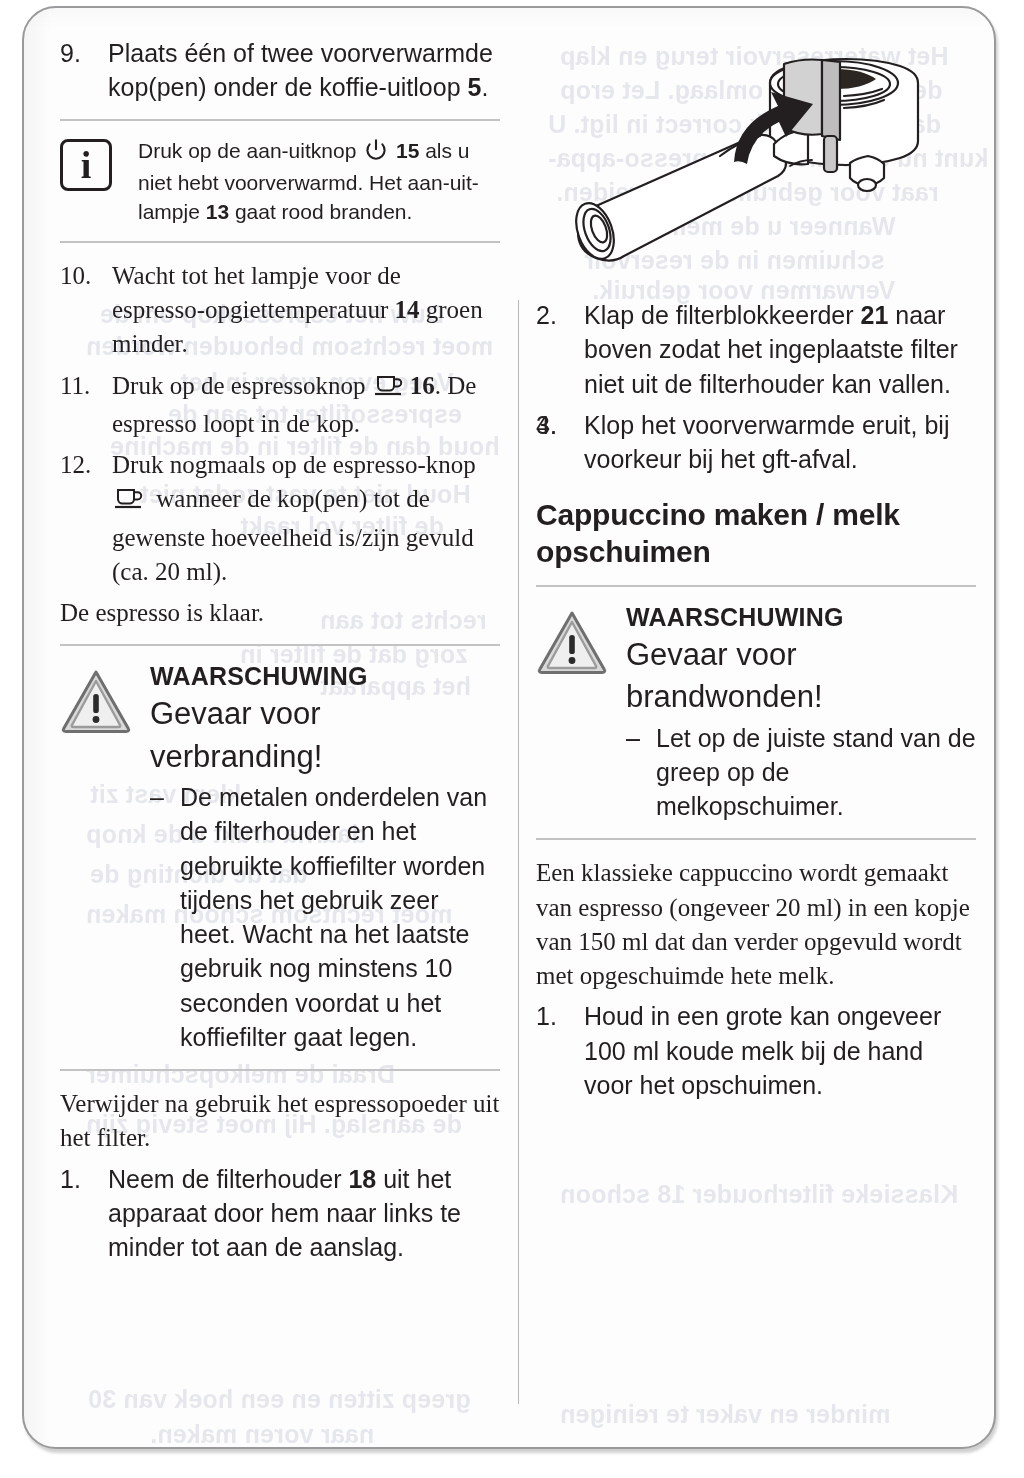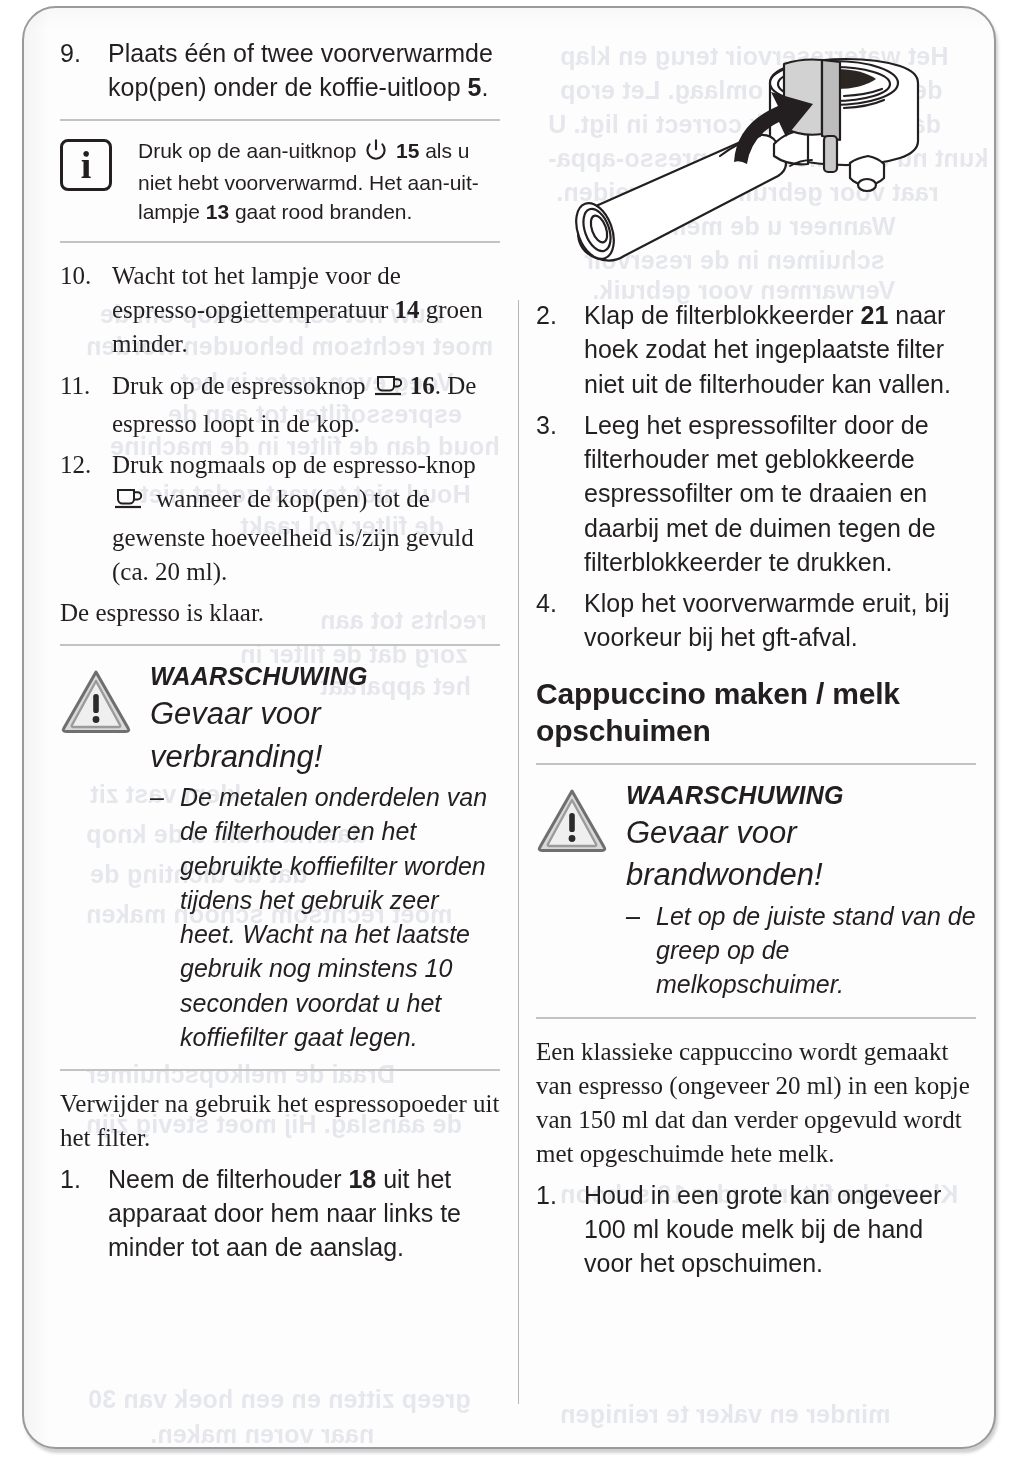--- a/index.html
+++ b/index.html
@@ -161,21 +161,21 @@
 
   
   .warnbox { display: flex; align-items: flex-start; }
   .warn-icon {
     flex: 0 0 auto;
     width: 72px;
     height: 66px;
     margin-right: 18px;
     margin-top: 6px;
   }
-  .warn-body { flex: 1 1 auto; font-style: italic; }
+  .warn-body { flex: 1 1 auto; }
   .warn-title {
     font-size: 25px;
     font-weight: 700;
     margin: 0 0 2px 0;
     letter-spacing: 0.2px;
   }
   .warn-lead { font-size: 31px; line-height: 1.37; margin: 0 0 2px 0; }
 
   
   .icon-inline {
@@ -365,26 +365,25 @@
           </g>
 
           <g fill="#231f20">
             <path d="M196 124 q2 -38 44 -56 l-7 -14 l42 12 l-27 33 l-7 -15 q-28 14 -32 42 q-7 -4 -13 -2 z"></path>
           </g>
         </svg>
       </div>
 
       <div class="nitem">
         <span class="num">2.</span>
-        <span><span>Klap de filterblokkeerder </span><b>21</b><span> naar hoek zodat het ingeplaatste filter niet uit de filterhouder kan vallen.</span></span>
+        <span><span>Klap de filterblokkeerder </span><b>21</b><span> naar boven zodat het ingeplaatste filter niet uit de filterhouder kan vallen.</span></span>
       </div>
 
       <div class="nitem">
         <span class="num">3.</span>
-        <span>Leeg het espressofilter door de filterhouder met geblokkeerde espressofilter om te draaien en daarbij met de duimen tegen de filterblokkeerder te drukken.</span>
       </div>
 
       <div class="nitem">
         <span class="num">4.</span>
         <span>Klop het voorverwarmde eruit, bij voorkeur bij het gft-afval.</span>
       </div>
 
       <h2 class="h2">Cappuccino maken / melk opschuimen</h2>
 
       <hr class="hr">

